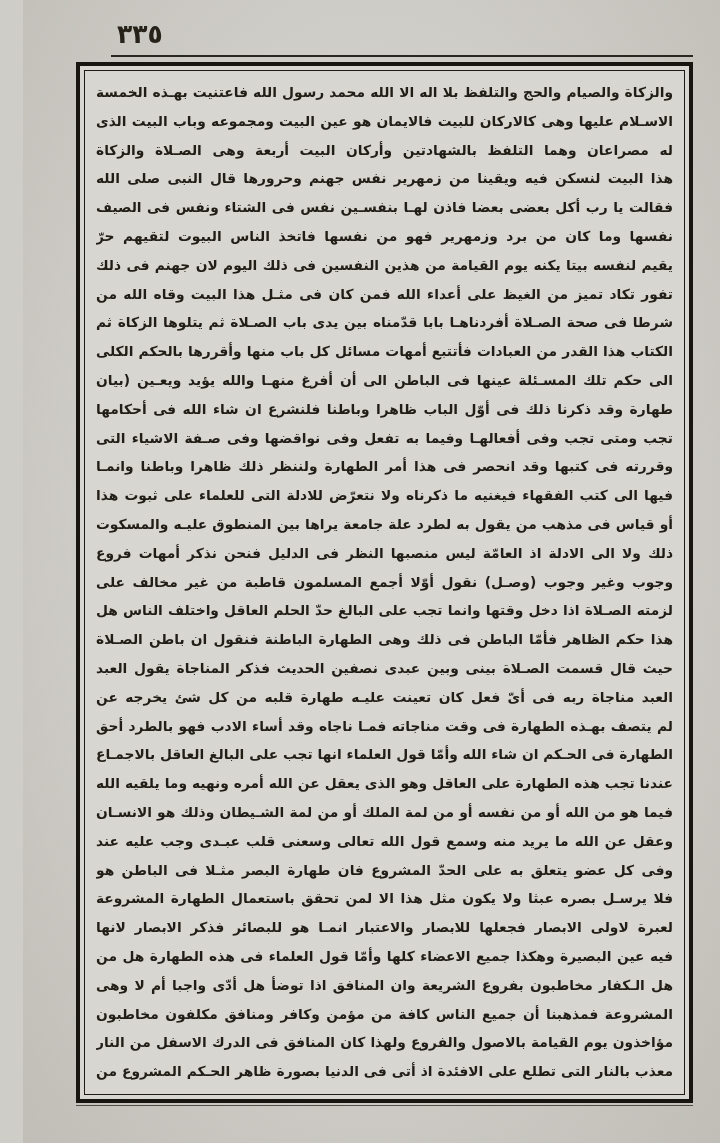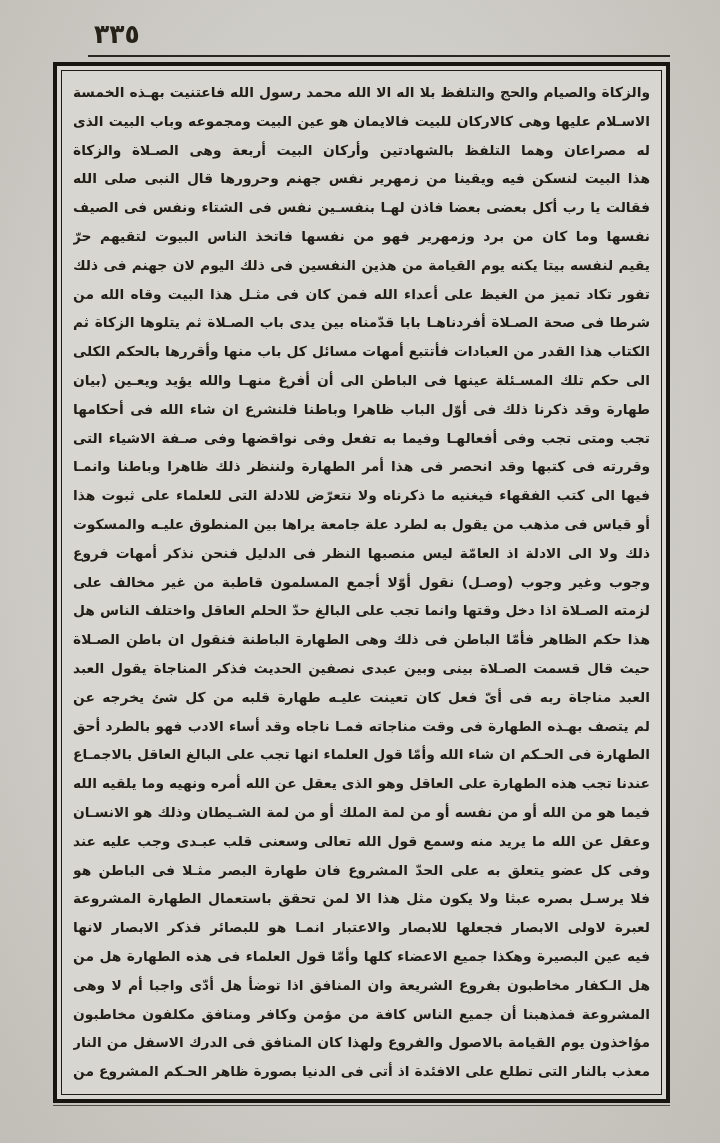--- a/index.html
+++ b/index.html
@@ -10,21 +10,21 @@
   }
   html,body{margin:0;padding:0;}
   body{
     width:720px;height:1143px;position:relative;overflow:hidden;
     background:var(--paper);
     font-family:"DejaVu Sans",sans-serif;
     color:var(--ink);
   }
   
   .scan{position:absolute;inset:0;
-    background:radial-gradient(ellipse at 50% 45%, rgba(255,255,255,.25) 0%, rgba(0,0,0,0) 55%, rgba(60,55,45,.10) 100%);}
+    background:radial-gradient(ellipse at 50% 45%, rgba(255,255,255,.25) 0%, rgba(0,0,0,0) 55%, rgba(60,55,45,.10) 100%);margin-left:23px;}
   .page-number{
     position:absolute;top:20px;left:94px;
     font-size:25px;font-weight:bold;color:#262219;
     letter-spacing:1px;
     transform:scaleY(1.05);
   }
   .header-rule{
     position:absolute;top:55px;left:88px;width:582px;height:2px;
     background:var(--rule);
   }

